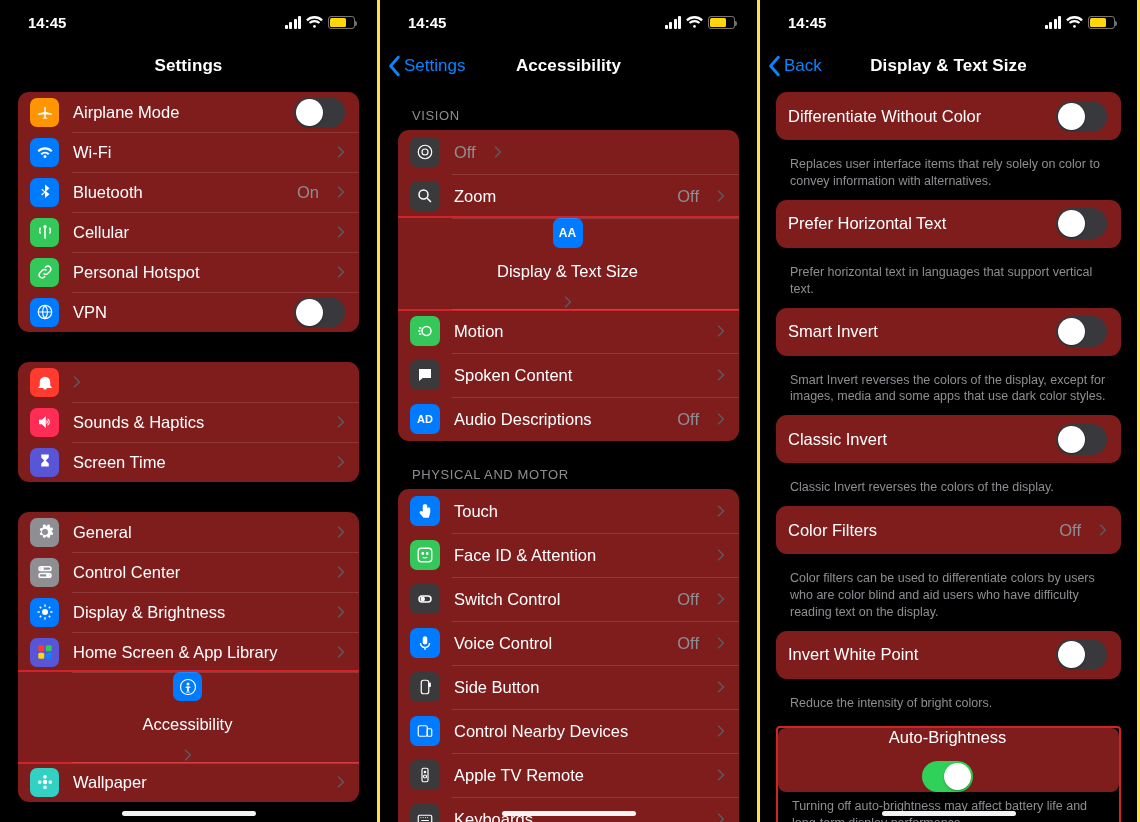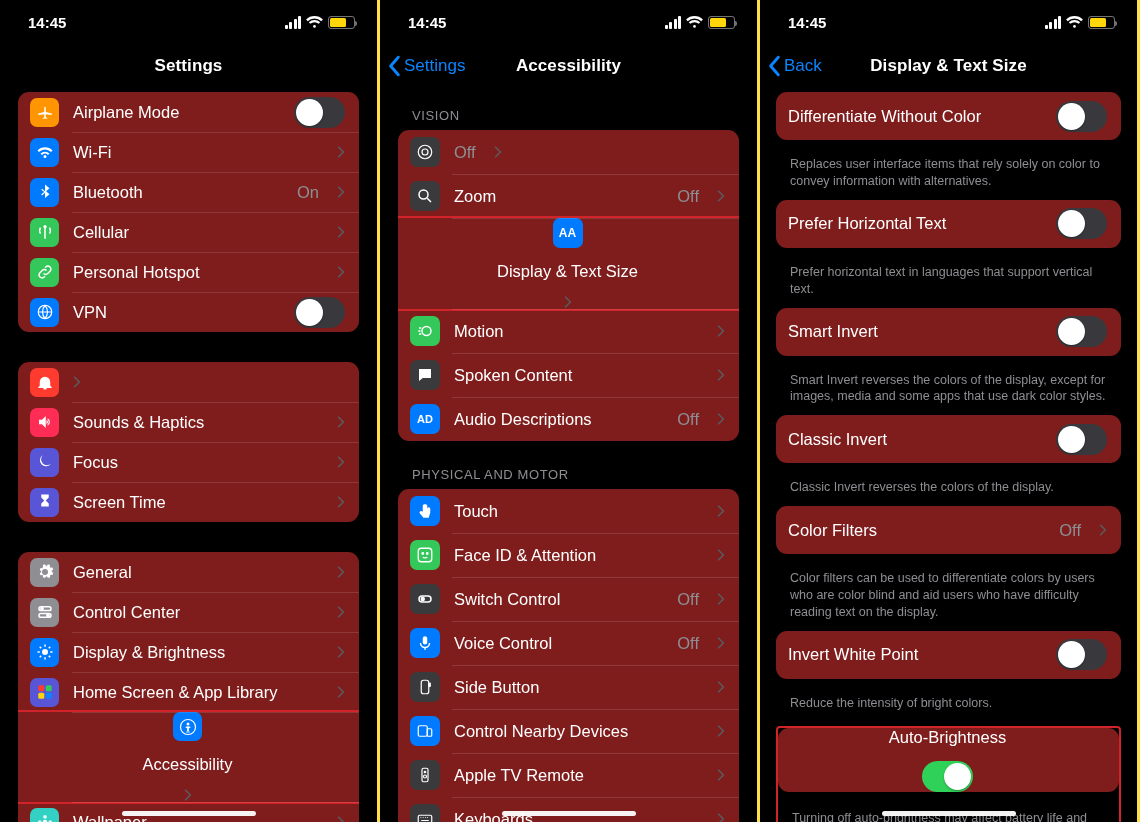--- a/index.html
+++ b/index.html
@@ -121,21 +121,21 @@
   .ic-dark{background:#3a3a3c}
   
   .group.tight { margin-bottom: 10px; }
   
   .phone1 .group { margin-bottom: 30px; }
   .phone1 .row { min-height: 40px; padding-top:0;padding-bottom:0;}
   .phone1 .app-icon { width:29px; height:29px;}
   
   
   .hl-wrap { border: 2px solid #d1232a; border-radius: 4px; padding: 0; margin-top: 4px; }
-  .hl-wrap .group { margin-bottom: 12px; }
+  .hl-wrap .group { margin-bottom: 0; border-radius: 8px; }
   .hl-wrap .section-footer { padding-bottom: 8px; }
 </style>
 </head>
 <body>
 
 <div class="phone phone1">
   <div class="status-bar">
     <span>14:45</span>
     <div class="status-icons">
       <span class="signal">
@@ -246,31 +246,20 @@
             </svg>
           </div>
     <span class="row-label">Sounds &amp; Haptics</span>
     <svg class="chev" viewBox="0 0 10 16">
             <path d="M2 2l6 6-6 6" stroke-width="2" fill="none" stroke-linecap="round" stroke-linejoin="round"></path>
           </svg>
   </div>
         <div class="row">
     <div class="app-icon ic-indigo">
             <svg viewBox="0 0 24 24">
-              <path fill="#fff" d="M20 14A8 8 0 119 3a7 7 0 0011 11z"></path>
-            </svg>
-          </div>
-    <span class="row-label">Focus</span>
-    <svg class="chev" viewBox="0 0 10 16">
-            <path d="M2 2l6 6-6 6" stroke-width="2" fill="none" stroke-linecap="round" stroke-linejoin="round"></path>
-          </svg>
-  </div>
-        <div class="row">
-    <div class="app-icon ic-indigo">
-            <svg viewBox="0 0 24 24">
               <path fill="#fff" d="M7 2h10v4l-4 4 4 4v4H7v-4l4-4-4-4V2z"></path>
             </svg>
           </div>
     <span class="row-label">Screen Time</span>
     <svg class="chev" viewBox="0 0 10 16">
             <path d="M2 2l6 6-6 6" stroke-width="2" fill="none" stroke-linecap="round" stroke-linejoin="round"></path>
           </svg>
   </div>
       </div>
     <div class="group" id="p1g3" style="margin-bottom:0">

